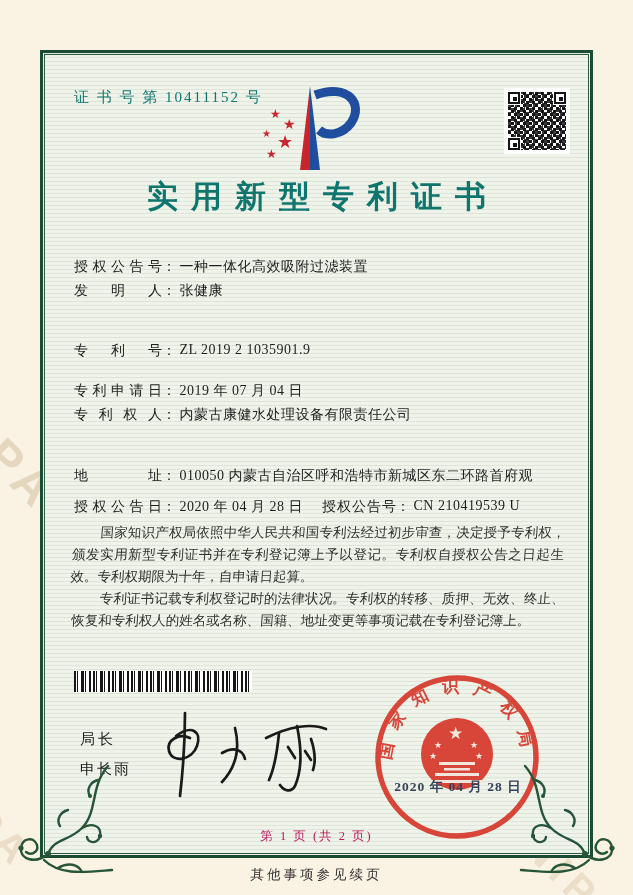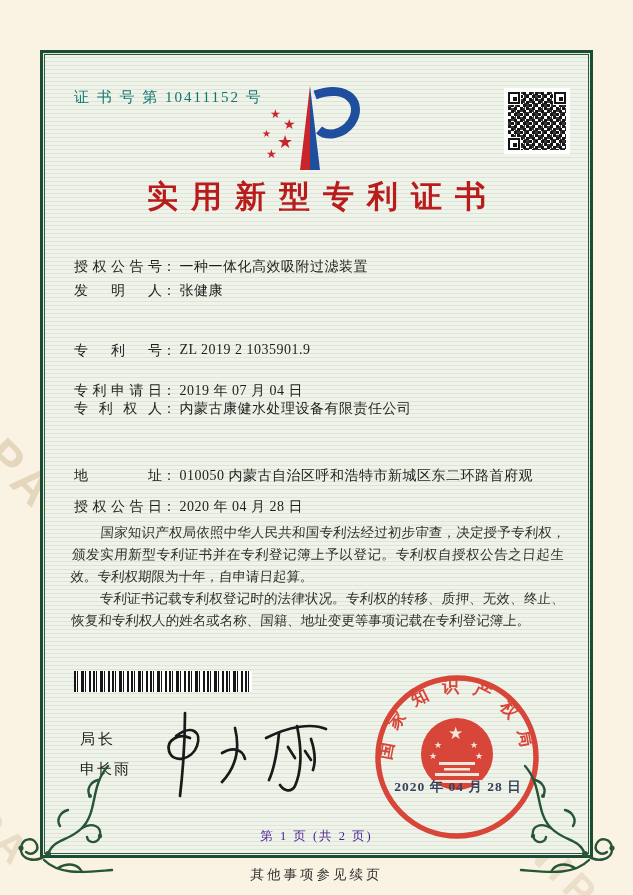--- a/index.html
+++ b/index.html
@@ -51,21 +51,21 @@
   }
   .finder::before{
     content:"";position:absolute;inset:0;border:2.5px solid #141414;
   }
   .finder::after{
     content:"";position:absolute;left:4.5px;top:4.5px;width:4px;height:4px;background:#141414;
   }
   .f-tl{left:3px;top:3px}.f-tr{right:3px;top:3px}.f-bl{left:3px;bottom:3px}
   .title{
     position:absolute;left:0;top:176px;width:100%;text-align:center;
-    font-size:31px;font-weight:bold;letter-spacing:13px;color:#b91c1c;text-indent:13px;
+    font-size:31px;font-weight:bold;letter-spacing:13px;color:#0f766e;text-indent:13px;
   }
   
   .fields{position:absolute;left:74px;top:258px;width:490px;font-size:14px;color:#1e1e1e;}
   .frow{position:absolute;left:0;white-space:nowrap;}
   .flabel{
     display:inline-block;width:88px;text-align:justify;text-align-last:justify;
     vertical-align:top;
   }
   .fcolon{display:inline-block;vertical-align:top;}
   .fvalue{display:inline-block;vertical-align:top;letter-spacing:.5px;}
@@ -96,21 +96,21 @@
   .signature{position:absolute;left:138px;top:706px;}
   
   .seal{position:absolute;left:362px;top:662px;}
   .seal-date{
     position:absolute;left:378px;top:778px;width:160px;text-align:center;
     font-size:13.5px;color:#36415c;letter-spacing:1px;font-weight:bold;
   }
   
   .page-no{
     position:absolute;left:0;top:828px;width:100%;text-align:center;
-    font-size:12.5px;letter-spacing:2px;color:#4c1d95;
+    font-size:12.5px;letter-spacing:2px;color:#be185d;
   }
   .cont-note{
     position:absolute;left:0;top:866px;width:100%;text-align:center;
     font-size:13.5px;letter-spacing:3px;color:#30302e;transform:skewX(-4deg);
   }
   .flourish{position:absolute;top:764px;pointer-events:none;}
   .fl-left{left:-2px;}
   .fl-right{right:-2px;transform:scaleX(-1);}
 </style>
 </head>
@@ -160,31 +160,35 @@
     <span class="fvalue">张健康</span>
   </div>
   <div class="frow" style="top:84px;">
     <span class="flabel">专利号</span><span class="fcolon">：</span>
     <span class="fvalue">ZL 2019 2 1035901.9</span>
   </div>
   <div class="frow" style="top:124px;">
     <span class="flabel">专利申请日</span><span class="fcolon">：</span>
     <span class="fvalue">2019 年 07 月 04 日</span>
   </div>
-  <div class="frow" style="top:142px;">
+  <div class="frow" style="top:148px;">
     <span class="flabel">专利权人</span><span class="fcolon">：</span>
     <span class="fvalue">内蒙古康健水处理设备有限责任公司</span>
   </div>
   <div class="frow" style="top:209px;">
     <span class="flabel">地址</span><span class="fcolon">：</span>
     <span class="fvalue"><span>010050 内蒙古自治区呼和浩特市新城区东二环路首府观</span></span>
   </div>
   <div class="frow" style="top:240px;">
     <span class="flabel">授权公告日</span><span class="fcolon">：</span>
     <span class="fvalue">2020 年 04 月 28 日</span>
+    <span class="pair2">
+      <span class="flabel">授权公告号</span><span class="fcolon">：</span>
+      <span class="fvalue">CN 210419539 U</span>
+    </span>
   </div>
 </div>
 
 <div class="paras">
   <p>国家知识产权局依照中华人民共和国专利法经过初步审查，决定授予专利权，颁发实用新型专利证书并在专利登记簿上予以登记。专利权自授权公告之日起生效。专利权期限为十年，自申请日起算。</p>
   <p>专利证书记载专利权登记时的法律状况。专利权的转移、质押、无效、终止、恢复和专利权人的姓名或名称、国籍、地址变更等事项记载在专利登记簿上。</p>
 </div>
 
 <div class="barcode"></div>
 

